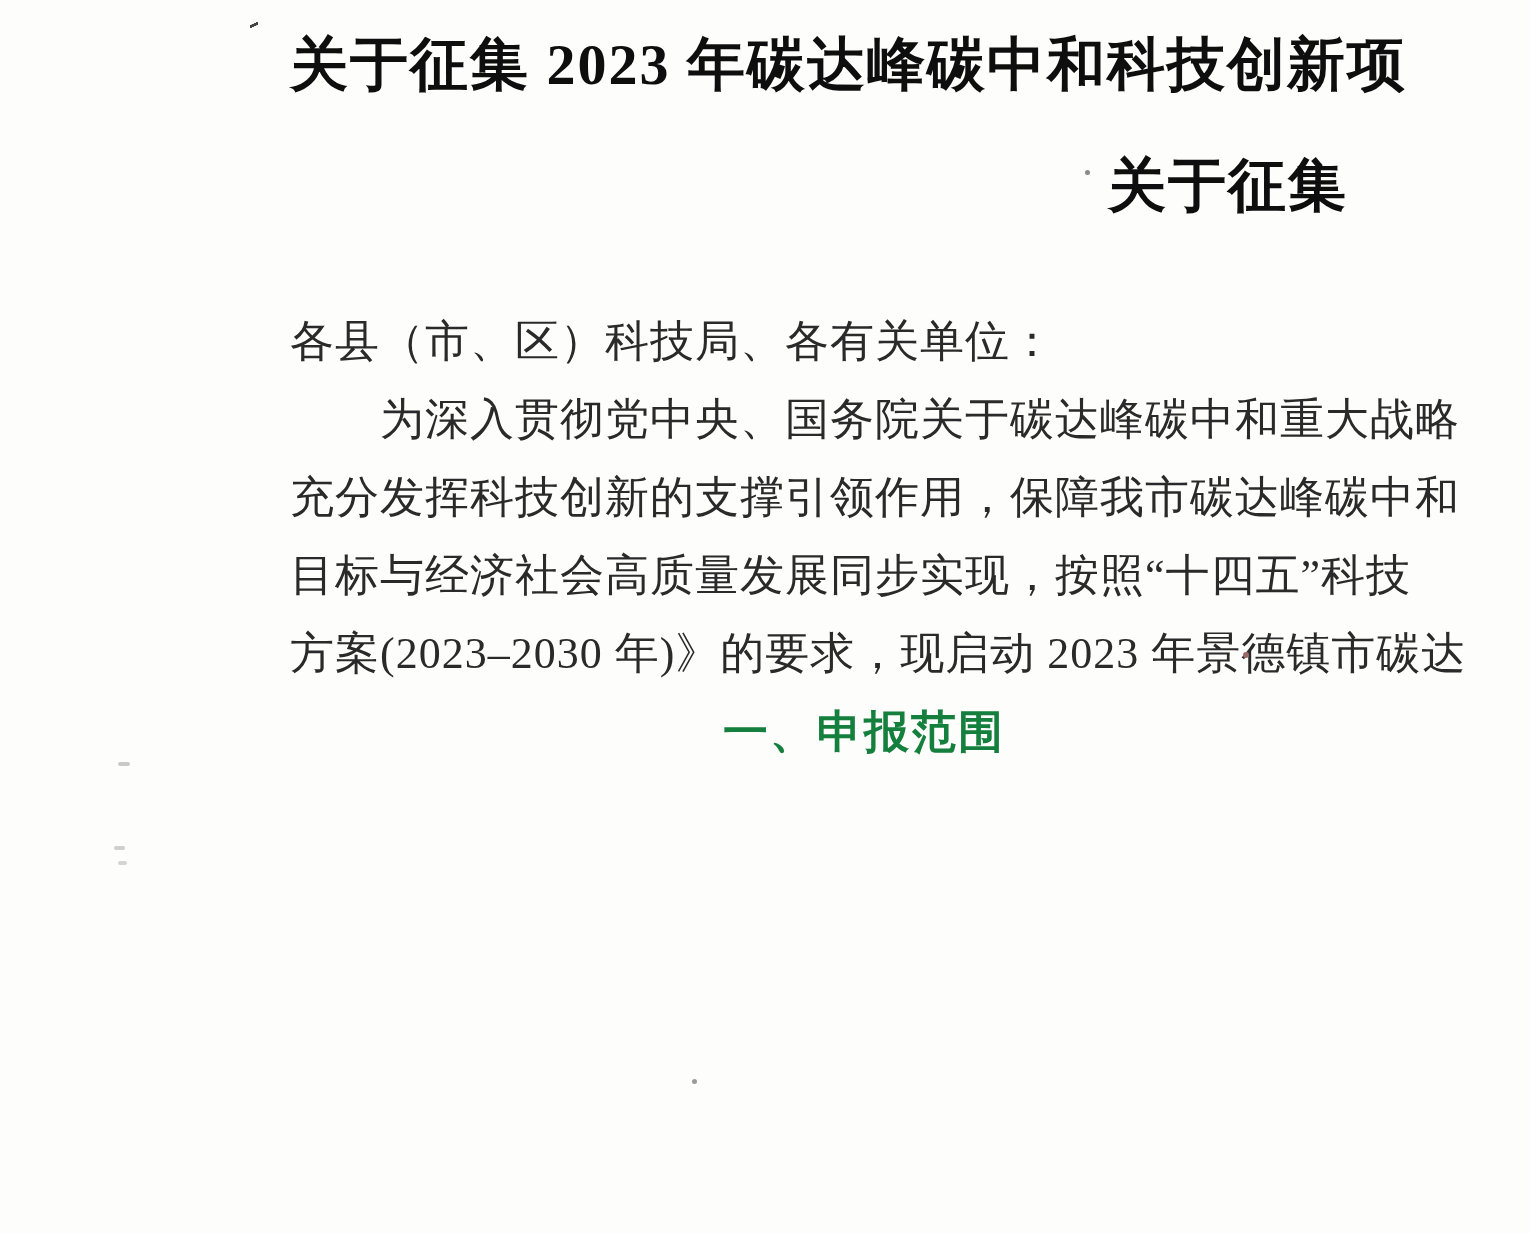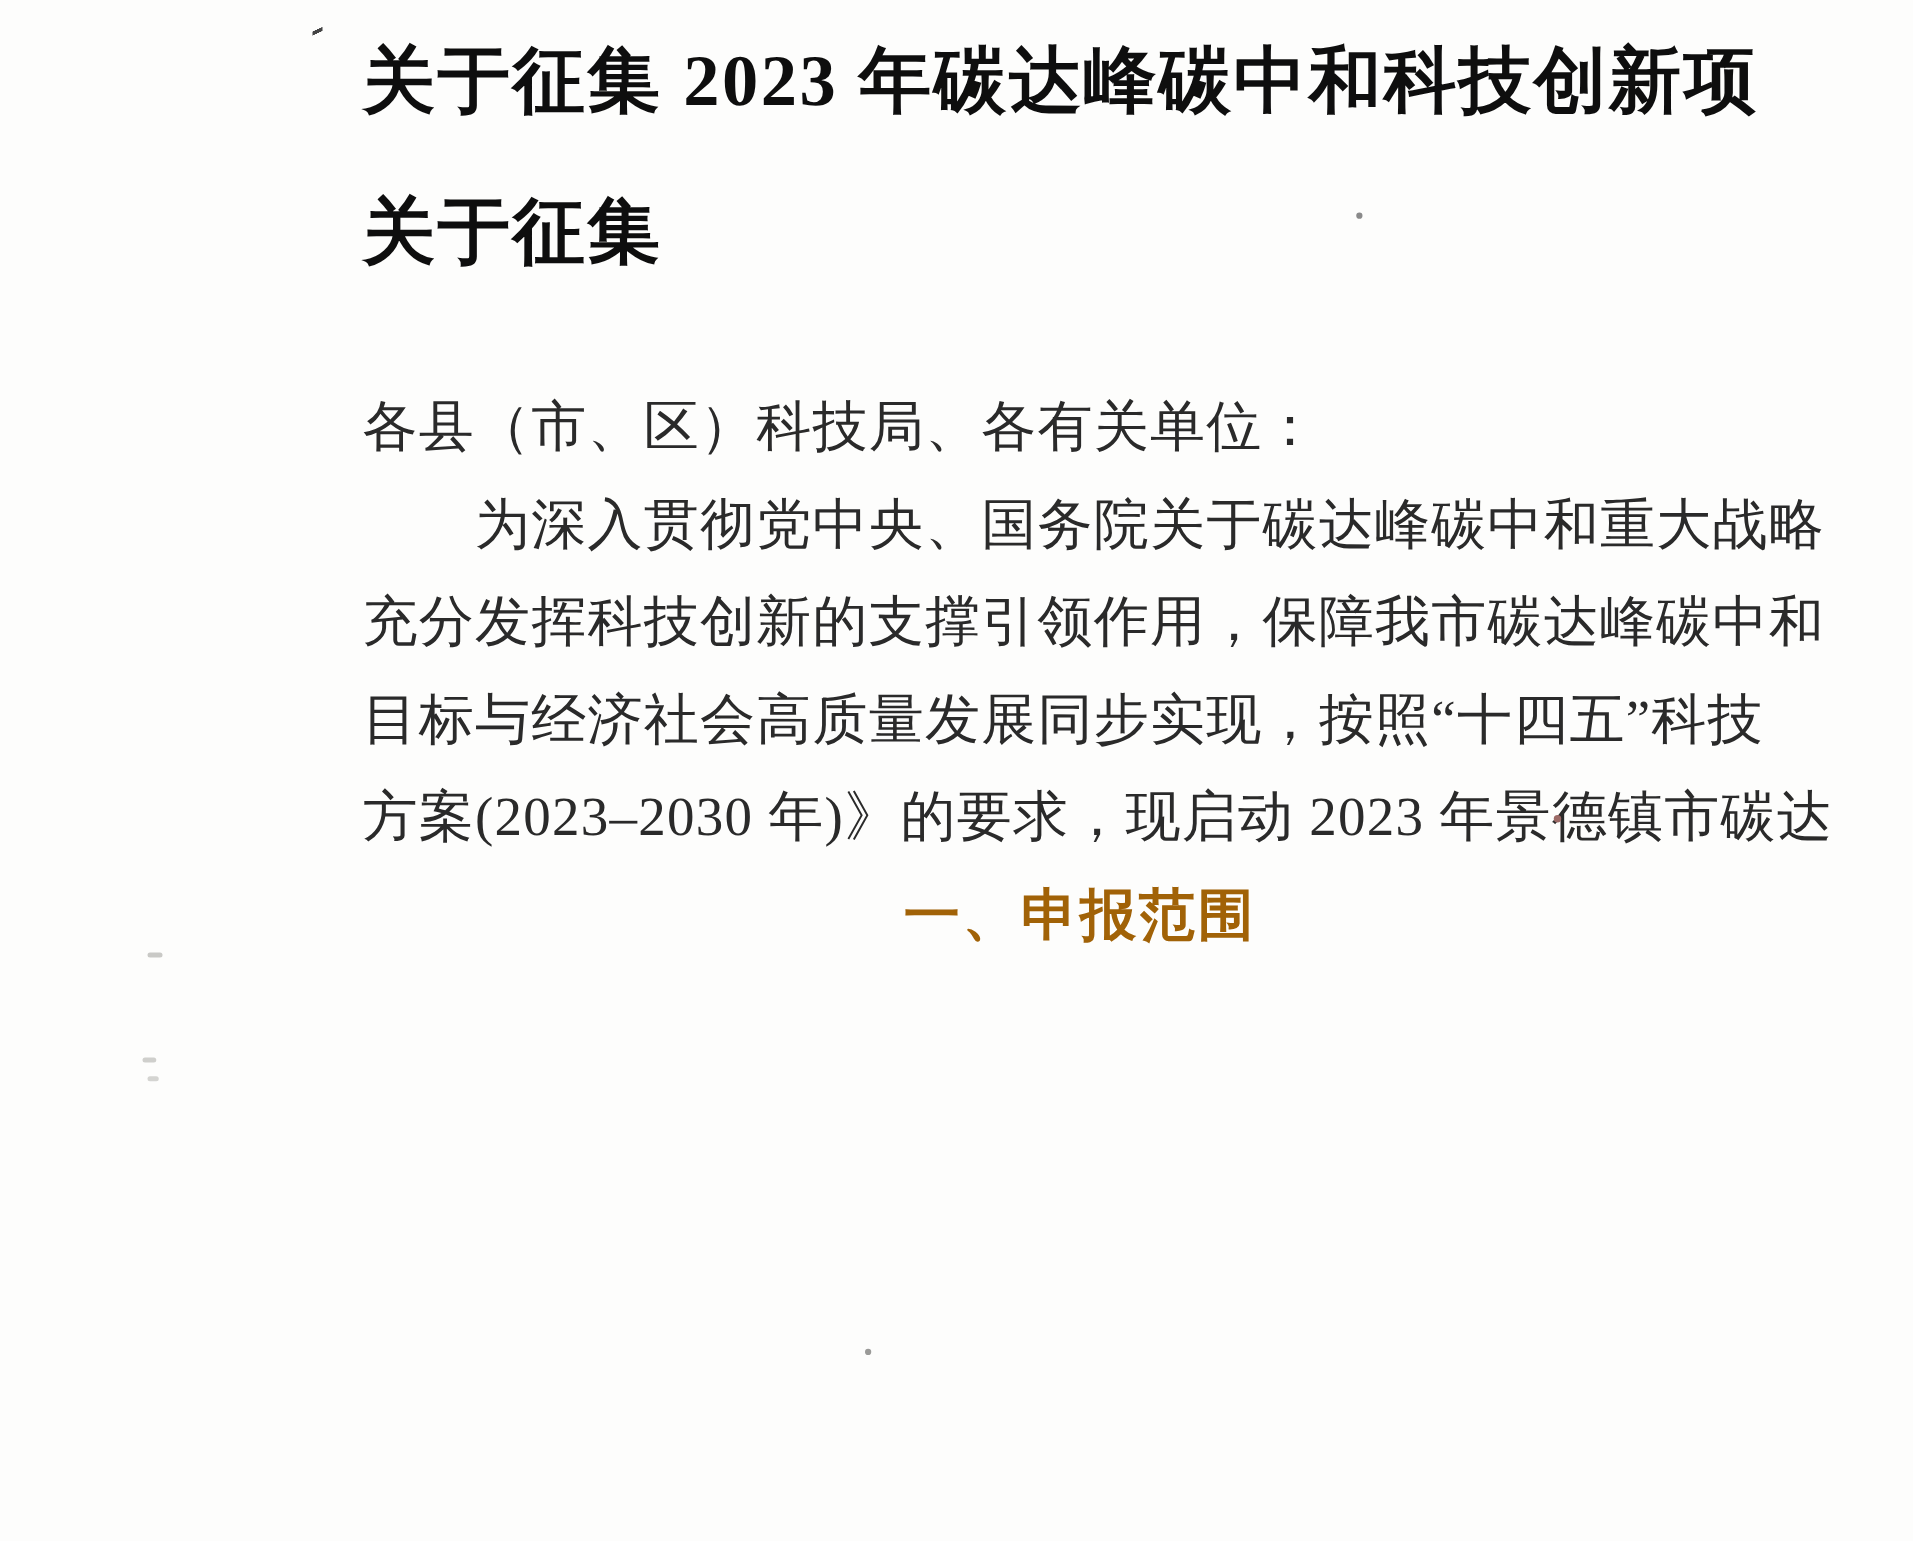--- a/index.html
+++ b/index.html
@@ -17,21 +17,21 @@
     position: absolute;
     left: 290px;
     top: 0;
     width: 1058px;
   }
   .doc-title {
     position: absolute;
     top: 4px;
     left: 0;
     width: 100%;
-    text-align: left;
+    text-align: right;
     font-size: 58px;
     line-height: 121px;
     font-weight: 700;
     letter-spacing: 2px;
     color: #0e0e0e;
     font-family: "Liberation Serif", serif;
   }
   .doc-title .t-line { white-space: nowrap; }
   .body-block {
     position: absolute;
@@ -46,21 +46,21 @@
     letter-spacing: 1px;
     white-space: nowrap;
     font-weight: 400;
     color: #2a2a2a;
   }
   .indent { padding-left: 90px; text-align: center; }
   .section-heading {
     font-weight: 700;
     font-family: "Liberation Sans", sans-serif;
     font-size: 45px;
-    color: #a16207;
+    color: #15803d;
     letter-spacing: 2px;
   }
   
   .speck {
     position: absolute;
     border-radius: 50%;
     pointer-events: none;
   }
   .speck-tick-topleft {
     left: 250px; top: 18px; width: 8px; height: 14px;

